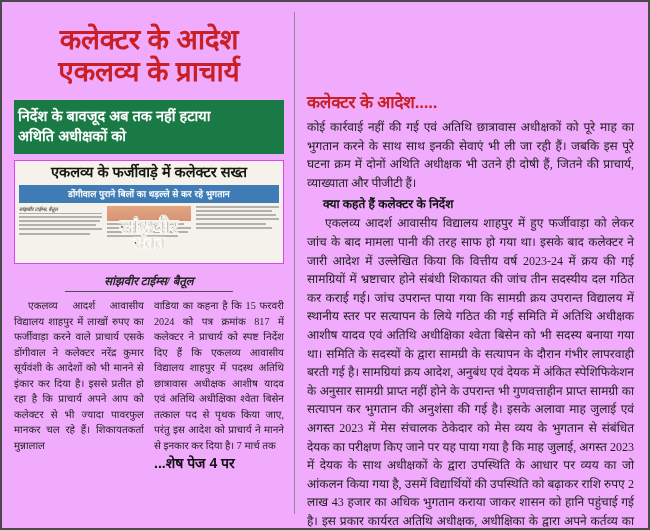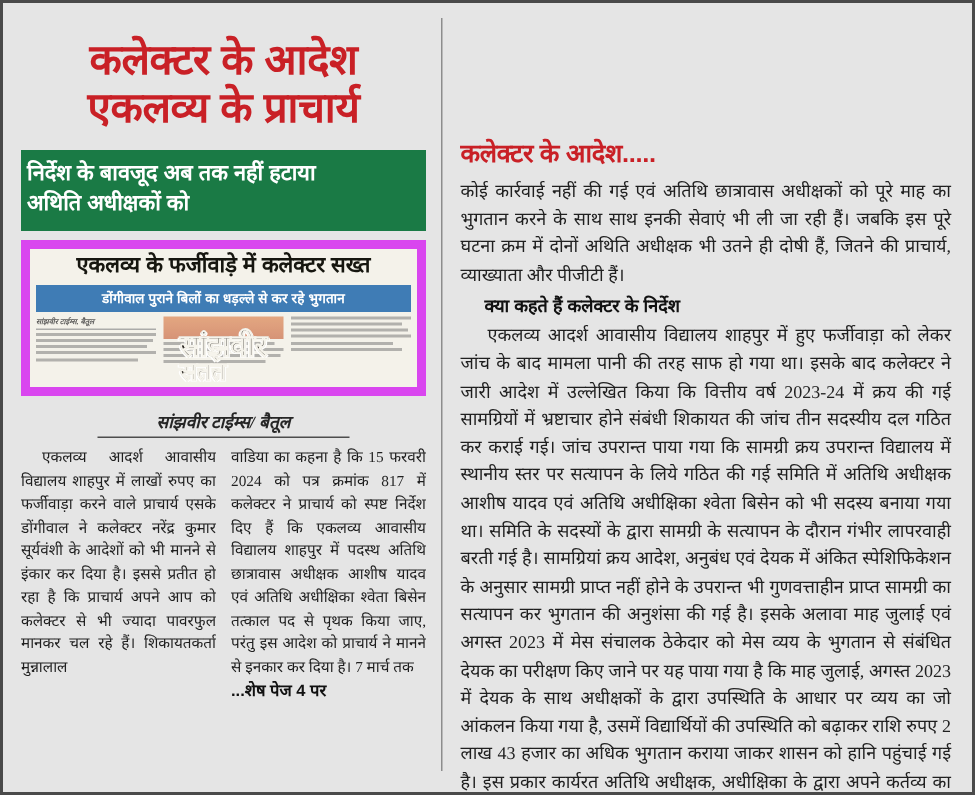--- a/index.html
+++ b/index.html
@@ -14,21 +14,21 @@
     font-family: "Liberation Serif", "DejaVu Serif", serif;
     color: #1a1a1a;
   }
 
   #page {
     position: relative;
     width: 650px;
     height: 530px;
     box-sizing: border-box;
     border: 2px solid #4a4a4a;
-    background: #e5e5e5;
+    background: #f0abfc;
     display: flex;
   }
 
   
   #left-panel {
     box-sizing: border-box;
     width: 292px;
     height: 100%;
     padding: 8px 10px 6px 12px;
     display: flex;
@@ -67,21 +67,21 @@
     font-size: 14.5px;
     line-height: 1.35;
     padding: 7px 4px 8px 4px;
   }
   #green-banner .gb-line { display: block; }
 
   
   #clipping {
     position: relative;
     margin: 6px 0 0 0;
-    border: 6px solid #d946ef;
+    border: 1px solid #d946ef;
     background: #f4f2ea;
     padding: 3px 4px 0 4px;
     overflow: hidden;
     height: 104px;
     box-sizing: border-box;
   }
   #clip-headline {
     text-align: center;
     font-family: "Liberation Sans", "DejaVu Sans", sans-serif;
     font-weight: bold;
@@ -132,20 +132,21 @@
     height: 15px;
     background: linear-gradient(180deg,#d8743a 0%, #c2542a 100%);
     margin-bottom: 2px;
     opacity: .75;
   }
   #clip-watermark {
     position: absolute;
     left: 50%;
     top: 56px;
     transform: translateX(-50%);
+    text-align: center;
     font-family: "Liberation Sans", "DejaVu Sans", sans-serif;
     font-weight: bold;
     font-size: 20px;
     line-height: .92;
     color: #2a2622;
     -webkit-text-stroke: 0.6px #f6f4ec;
     text-shadow: 1px 1px 0 #ffffff, -1px 1px 0 #ffffff;
     pointer-events: none;
     white-space: nowrap;
   }
@@ -183,21 +184,21 @@
     text-align: justify;
     text-justify: inter-word;
     color: #1f1f1f;
     overflow: hidden;
   }
   .body-col p { margin: 0; text-indent: 14px; font-family: Liberation Serif, serif; }
   .body-col.no-indent p { text-indent: 0; }
   .jump-note {
     font-family: "Liberation Sans", "DejaVu Sans", sans-serif;
     font-weight: bold;
-    font-size: 11px;
+    font-size: 14px;
     color: #111111;
     white-space: nowrap;
   }
 
   
   #right-panel {
     box-sizing: border-box;
     flex: 1;
     height: 100%;
     padding: 88px 14px 10px 12px;

